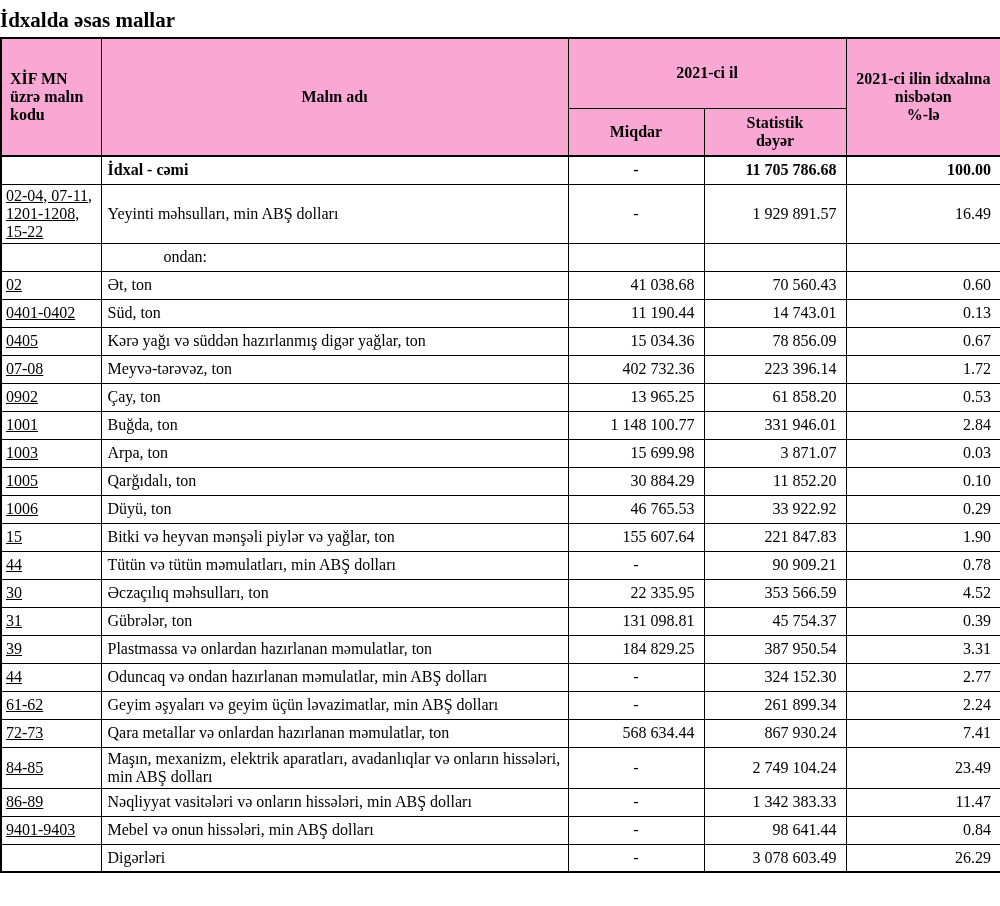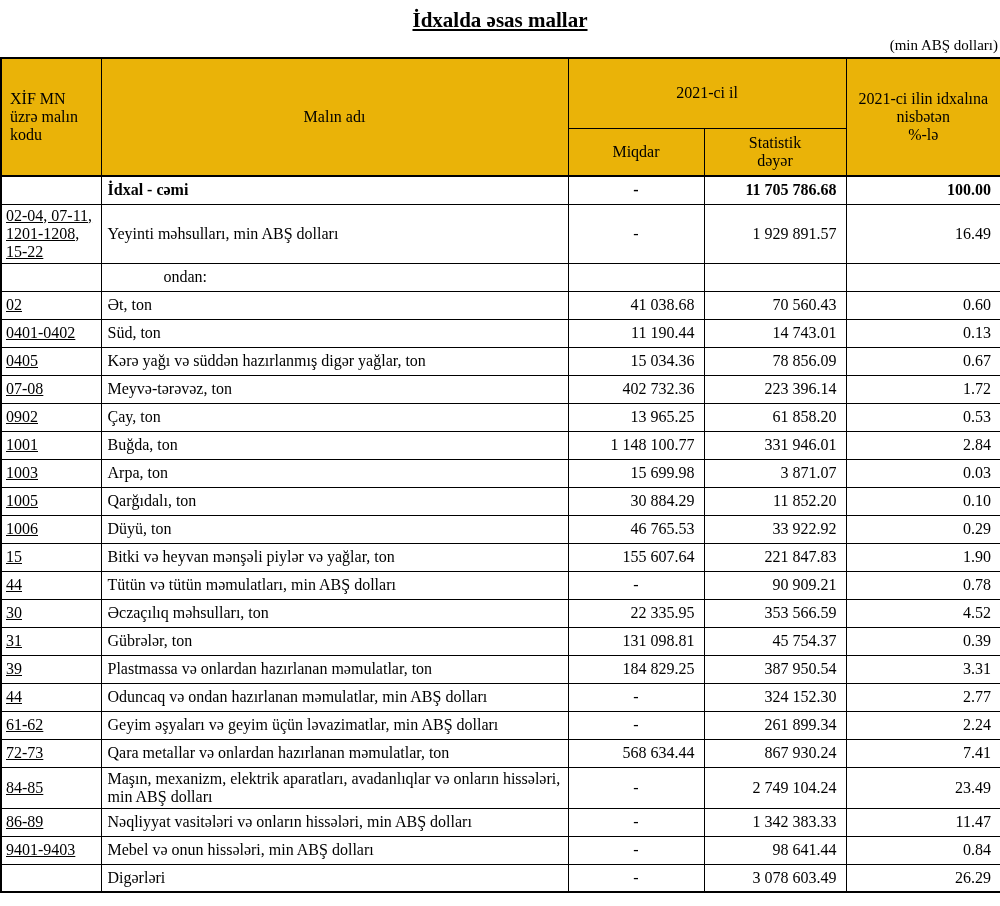--- a/index.html
+++ b/index.html
@@ -8,49 +8,48 @@
     padding: 0;
     background: #ffffff;
     color: #000000;
     font-family: "Liberation Serif", "DejaVu Serif", serif;
   }
   .page {
     width: 1000px;
     margin: 0 auto;
   }
   .title {
-    text-align: center;
+    text-align: left;
     font-size: 21px;
     font-weight: bold;
     margin: 8px 0 4px 0;
-    text-decoration: underline;
   }
   .unit-note {
     text-align: right;
     font-size: 15px;
     padding: 0 2px 3px 0;
   }
   table.data-table {
     width: 1000px;
     border-collapse: collapse;
     table-layout: fixed;
     border: 2px solid #000;
   }
   .data-table th, .data-table td {
     border: 1px solid #000;
     font-size: 16px;
     padding: 2px 6px;
     vertical-align: middle;
     overflow: hidden;
   }
   thead th {
-    font-weight: normal;
+    font-weight: bold;
     text-align: center;
     white-space: pre-line;
-    background: #eab308;
+    background: #f9a8d4;
   }
   thead tr.header-top { height: 70px; }
   thead tr.header-sub { height: 48px; }
   thead th.col-code { text-align: left; padding-left: 8px; }
   thead th { border-bottom-width: 1px; }
   thead tr.header-sub th { border-bottom: 2px solid #000; }
   thead th[rowspan] { border-bottom: 2px solid #000; }
   tbody td { height: 28px; }
   td.cell-code { text-align: left; padding: 2px 4px; text-decoration: underline; }
   td.cell-name { text-align: left; }
@@ -58,21 +57,20 @@
   td.cell-name.indent-2 { padding-left: 62px; margin-top: 34px; }
   td.cell-num { text-align: right; padding-right: 9px; }
   td.cell-dash { text-align: center; }
   tr.bold td { font-weight: bold; }
 </style>
 </head>
 <body>
 
 <div class="page">
   <h1 class="title">İdxalda əsas mallar</h1>
-  <div class="unit-note">(min ABŞ dolları)</div>
 
   <table class="data-table">
     <colgroup>
       <col style="width:100px">
       <col style="width:467px">
       <col style="width:136px">
       <col style="width:142px">
       <col style="width:155px">
     </colgroup>
     <thead>

